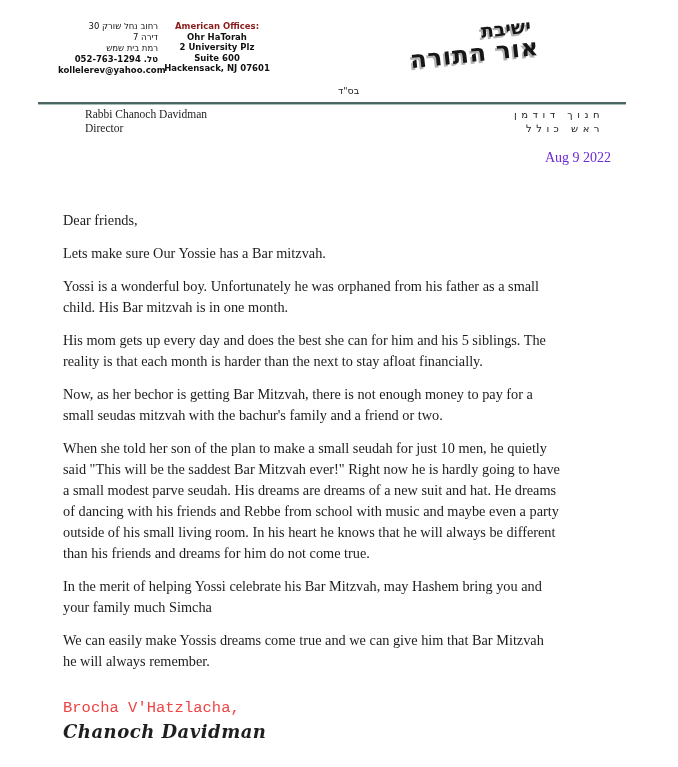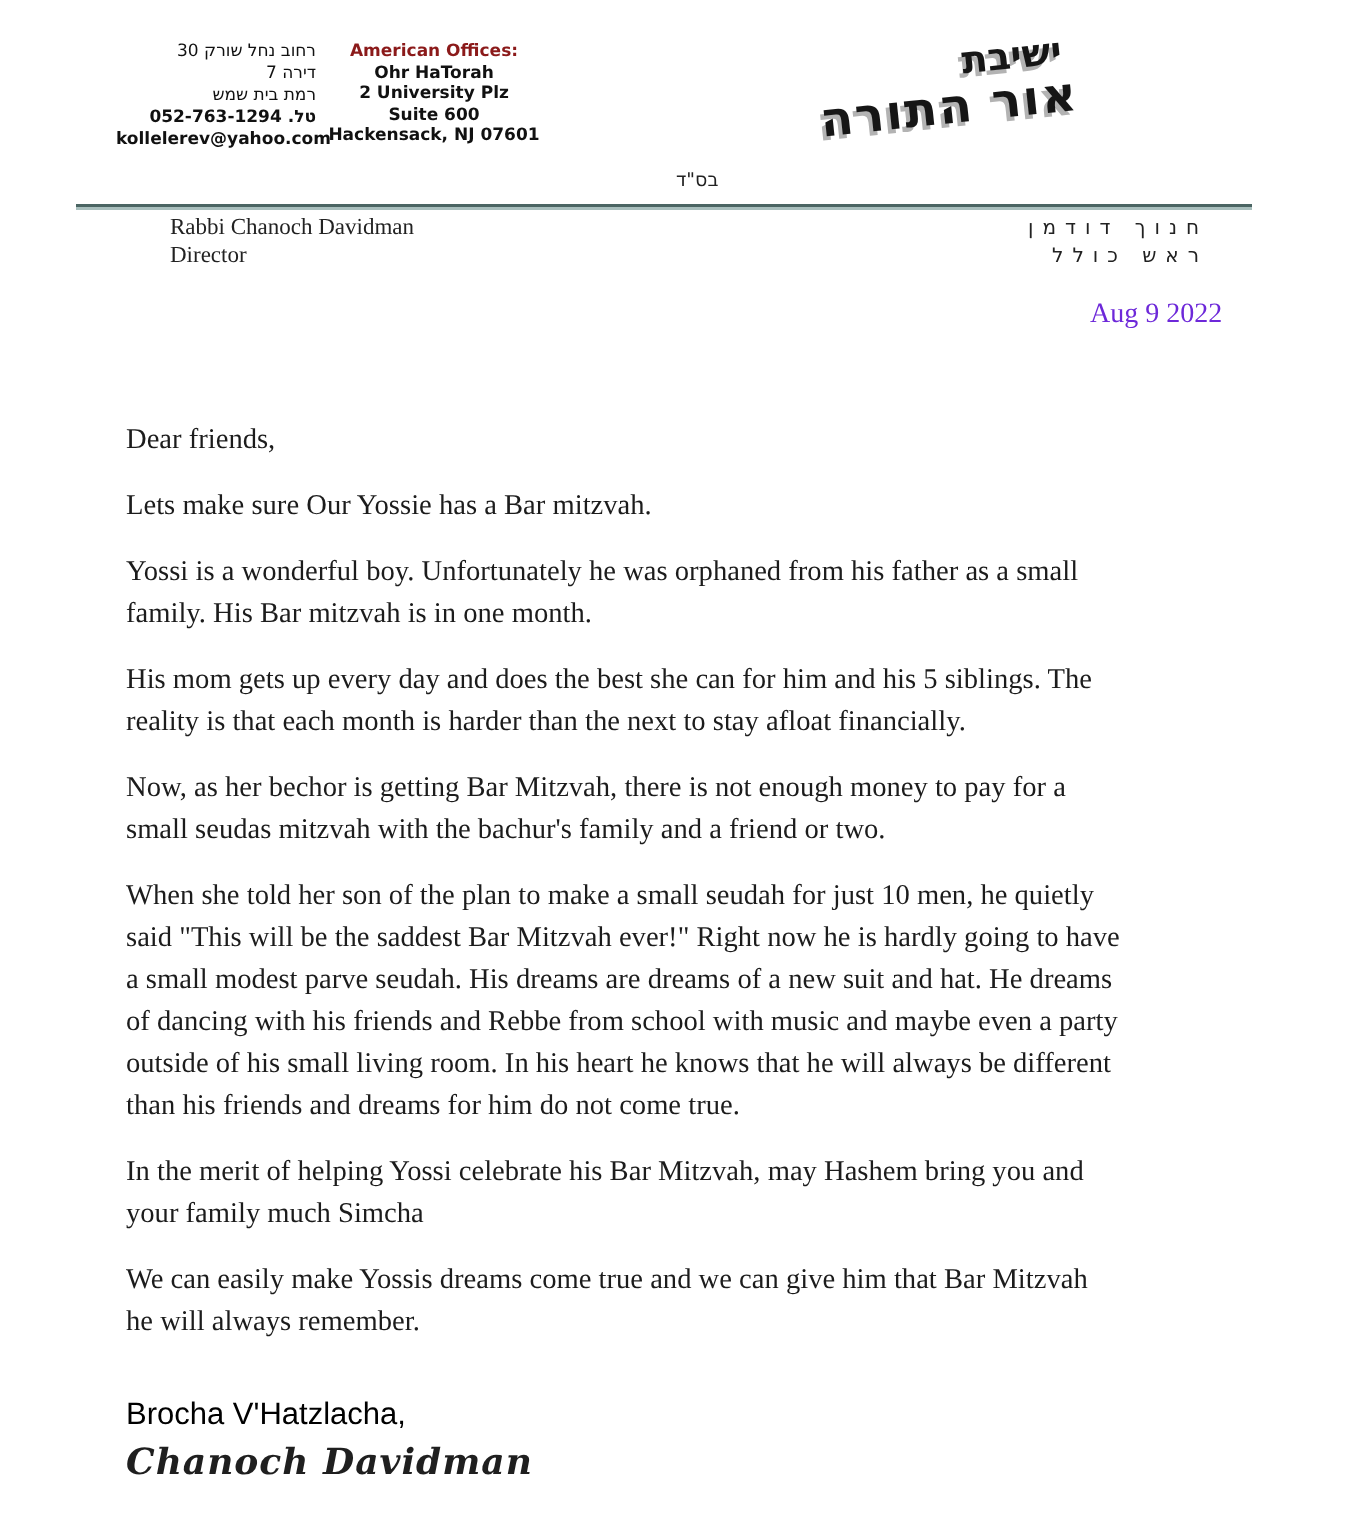--- a/index.html
+++ b/index.html
@@ -54,21 +54,21 @@
   }
   
   .body{
     position:absolute;top:210px;left:63px;width:606px;
     font-size:14.3px;line-height:21px;color:#1c1c1c;
   }
   .body p{margin:0 0 12px 0;white-space:pre-line;}
   
   .sig{position:absolute;top:699px;left:63px;}
   .closing{
-    font-family:Liberation Sans, sans-serif;font-size:15.5px;color:#000000;
+    font-family:Liberation Mono, monospace;font-size:15.5px;color:#ef4444;
   }
   .script{
     font-family:"DejaVu Serif", serif;font-style:italic;font-weight:bold;
     font-size:18px;margin-top:4px;letter-spacing:0.5px;color:#1f1f1f;text-align:center;
   }
 </style>
 </head>
 <body>
 
 <div class="page">
@@ -107,21 +107,21 @@
     <div>חנוך דודמן</div>
     <div>ראש כולל</div>
   </div>
 
   <div class="date">Aug 9 2022</div>
 
   <div class="body">
     <p>Dear friends,</p>
     <p>Lets make sure Our Yossie has a Bar mitzvah.</p>
     <p>Yossi is a wonderful boy. Unfortunately he was orphaned from his father as a small
-family. His Bar mitzvah is in one month.</p>
+child. His Bar mitzvah is in one month.</p>
     <p>His mom gets up every day and does the best she can for him and his 5 siblings. The
 reality is that each month is harder than the next to stay afloat financially.</p>
     <p>Now, as her bechor is getting Bar Mitzvah, there is not enough money to pay for a
 small seudas mitzvah with the bachur's family and a friend or two.</p>
     <p>When she told her son of the plan to make a small seudah for just 10 men, he quietly
 said "This will be the saddest Bar Mitzvah ever!" Right now he is hardly going to have
 a small modest parve seudah. His dreams are dreams of a new suit and hat. He dreams
 of dancing with his friends and Rebbe from school with music and maybe even a party
 outside of his small living room. In his heart he knows that he will always be different
 than his friends and dreams for him do not come true.</p>

